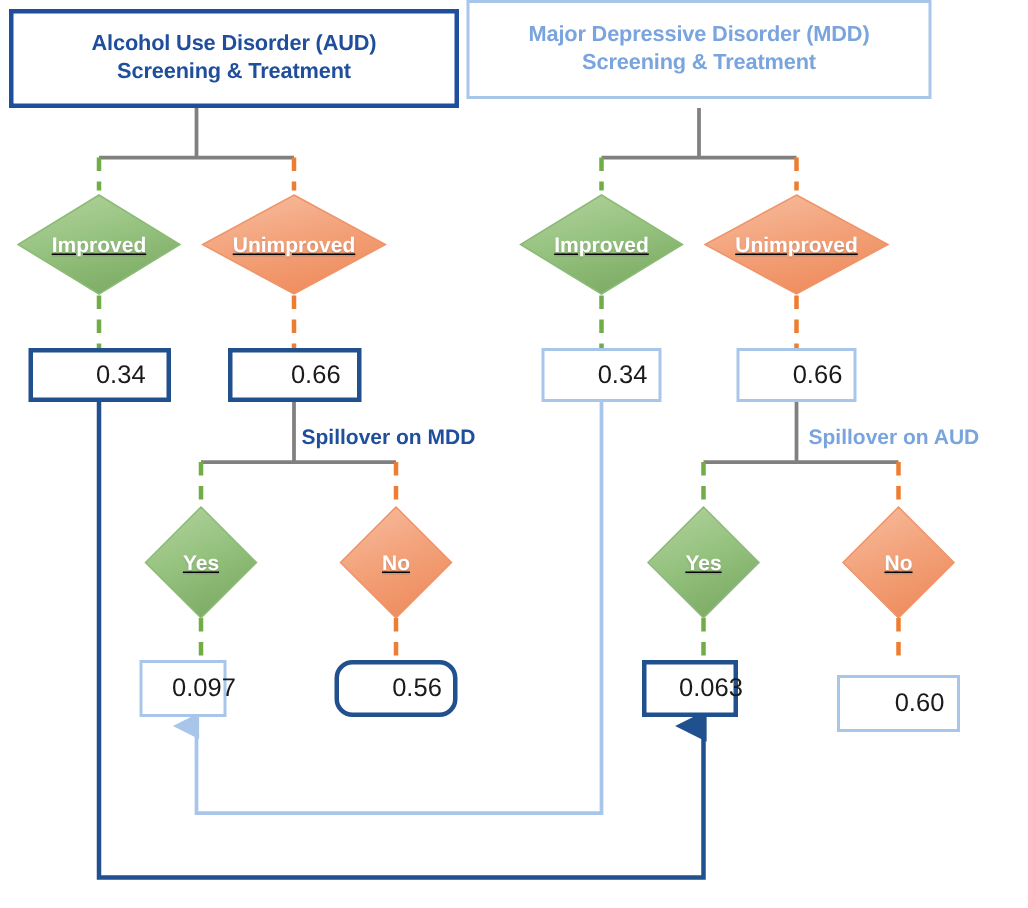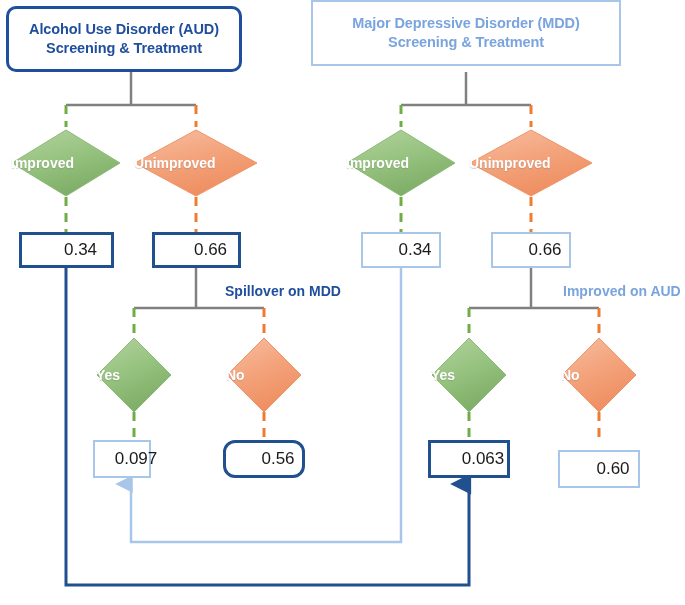--- a/index.html
+++ b/index.html
@@ -61,40 +61,40 @@
     padding-left: 28px;
   }
   .val-box.dark  { border: 3px solid #21508f; }
   .val-box.light { border: 2px solid #a8c5ea; }
 
   
   .diamond {
     position: absolute;
     display: flex;
     align-items: center;
-    justify-content: flex-start;
+    justify-content: center;
+    text-decoration: underline;
   }
   .diamond .dlabel {
     position: relative;
     z-index: 2;
     color: #ffffff;
     font-weight: bold;
     font-size: 14px;
     text-shadow: 0 1px 1px rgba(120,120,120,.35);
     white-space: nowrap;
   }
   .diamond svg { position: absolute; left: 0; top: 0; }
 
   
   .spill-label {
     position: absolute;
     font-weight: bold;
     font-size: 14px;
     white-space: nowrap;
-    margin-left: 24px;
   }
   .spill-label.dark  { color: #1f4e9c; }
   .spill-label.light { color: #7aa4de; }
 </style>
 </head>
 <body>
 
 <div id="canvas">
 
   <svg class="layer" viewBox="0 0 685 605" xmlns="http://www.w3.org/2000/svg">
@@ -154,21 +154,21 @@
       <path d="M 599 308 L 599 337" stroke="#ed7d31" stroke-width="3" fill="none" stroke-dasharray="9 7"></path>
       <path d="M 469 412 L 469 440" stroke="#70ad47" stroke-width="3" fill="none" stroke-dasharray="9 7"></path>
       <path d="M 599 412 L 599 440" stroke="#ed7d31" stroke-width="3" fill="none" stroke-dasharray="9 7"></path>
     </g>
 
     <path d="M 401 268 L 401 542 L 131 542 L 131 484" stroke="#a8c5ea" stroke-width="2.5" fill="none" marker-end="url(#arrowLight)"></path>
 
     <path d="M 66 268 L 66 585 L 469 585 L 469 484" stroke="#21508f" stroke-width="3" fill="none" marker-end="url(#arrowDark)"></path>
   </svg>
 
-  <div class="title-box dark" style="left:6px; top:6px; width:236px; height:66px;border-radius:10px;">
+  <div class="title-box dark" style="left:6px; top:6px; width:300px; height:66px;">
     <span>Alcohol Use Disorder (AUD)</span>
     <span>Screening &amp; Treatment</span>
   </div>
 
   <div class="title-box light" style="left:311px; top:0; width:310px; height:66px;">
     <span>Major Depressive Disorder (MDD)</span>
     <span>Screening &amp; Treatment</span>
   </div>
 
   <div class="diamond" style="left:11px; top:129px; width:110px; height:68px;">
@@ -210,21 +210,21 @@
   <div class="val-box light" style="left:361px; top:232px; width:80px; height:36px;">
     <span>0.34</span>
   </div>
 
   <div class="val-box light" style="left:491px; top:232px; width:80px; height:36px;">
     <span>0.66</span>
   </div>
 
   <div class="spill-label dark" style="left:201px; top:283px;">Spillover on MDD</div>
 
-  <div class="spill-label light" style="left:539px; top:283px;">Improved on AUD</div>
+  <div class="spill-label light" style="left:539px; top:283px;">Spillover on AUD</div>
 
   <div class="diamond" style="left:96px; top:337px; width:76px; height:76px;">
     <svg width="76" height="76" viewBox="0 0 76 76">
       <polygon points="38,1 75,38 38,75 1,38" fill="url(#gradGreen)" stroke="#8cbb76" stroke-width="1"></polygon>
     </svg>
     <span class="dlabel">Yes</span>
   </div>
 
   <div class="diamond" style="left:226px; top:337px; width:76px; height:76px;">
     <svg width="76" height="76" viewBox="0 0 76 76">
@@ -248,21 +248,21 @@
   </div>
 
   <div class="val-box light" style="left:93px; top:440px; width:58px; height:38px;">
     <span>0.097</span>
   </div>
 
   <div class="val-box dark" style="left:223px; top:440px; width:82px; height:38px;border-radius:12px;">
     <span>0.56</span>
   </div>
 
-  <div class="val-box dark" style="left:428px; top:440px; width:82px; height:38px;">
+  <div class="val-box dark" style="left:428px; top:440px; width:64px; height:38px;">
     <span>0.063</span>
   </div>
 
   <div class="val-box light" style="left:558px; top:450px; width:82px; height:38px;">
     <span>0.60</span>
   </div>
 
 </div>
 
 </body></html>

